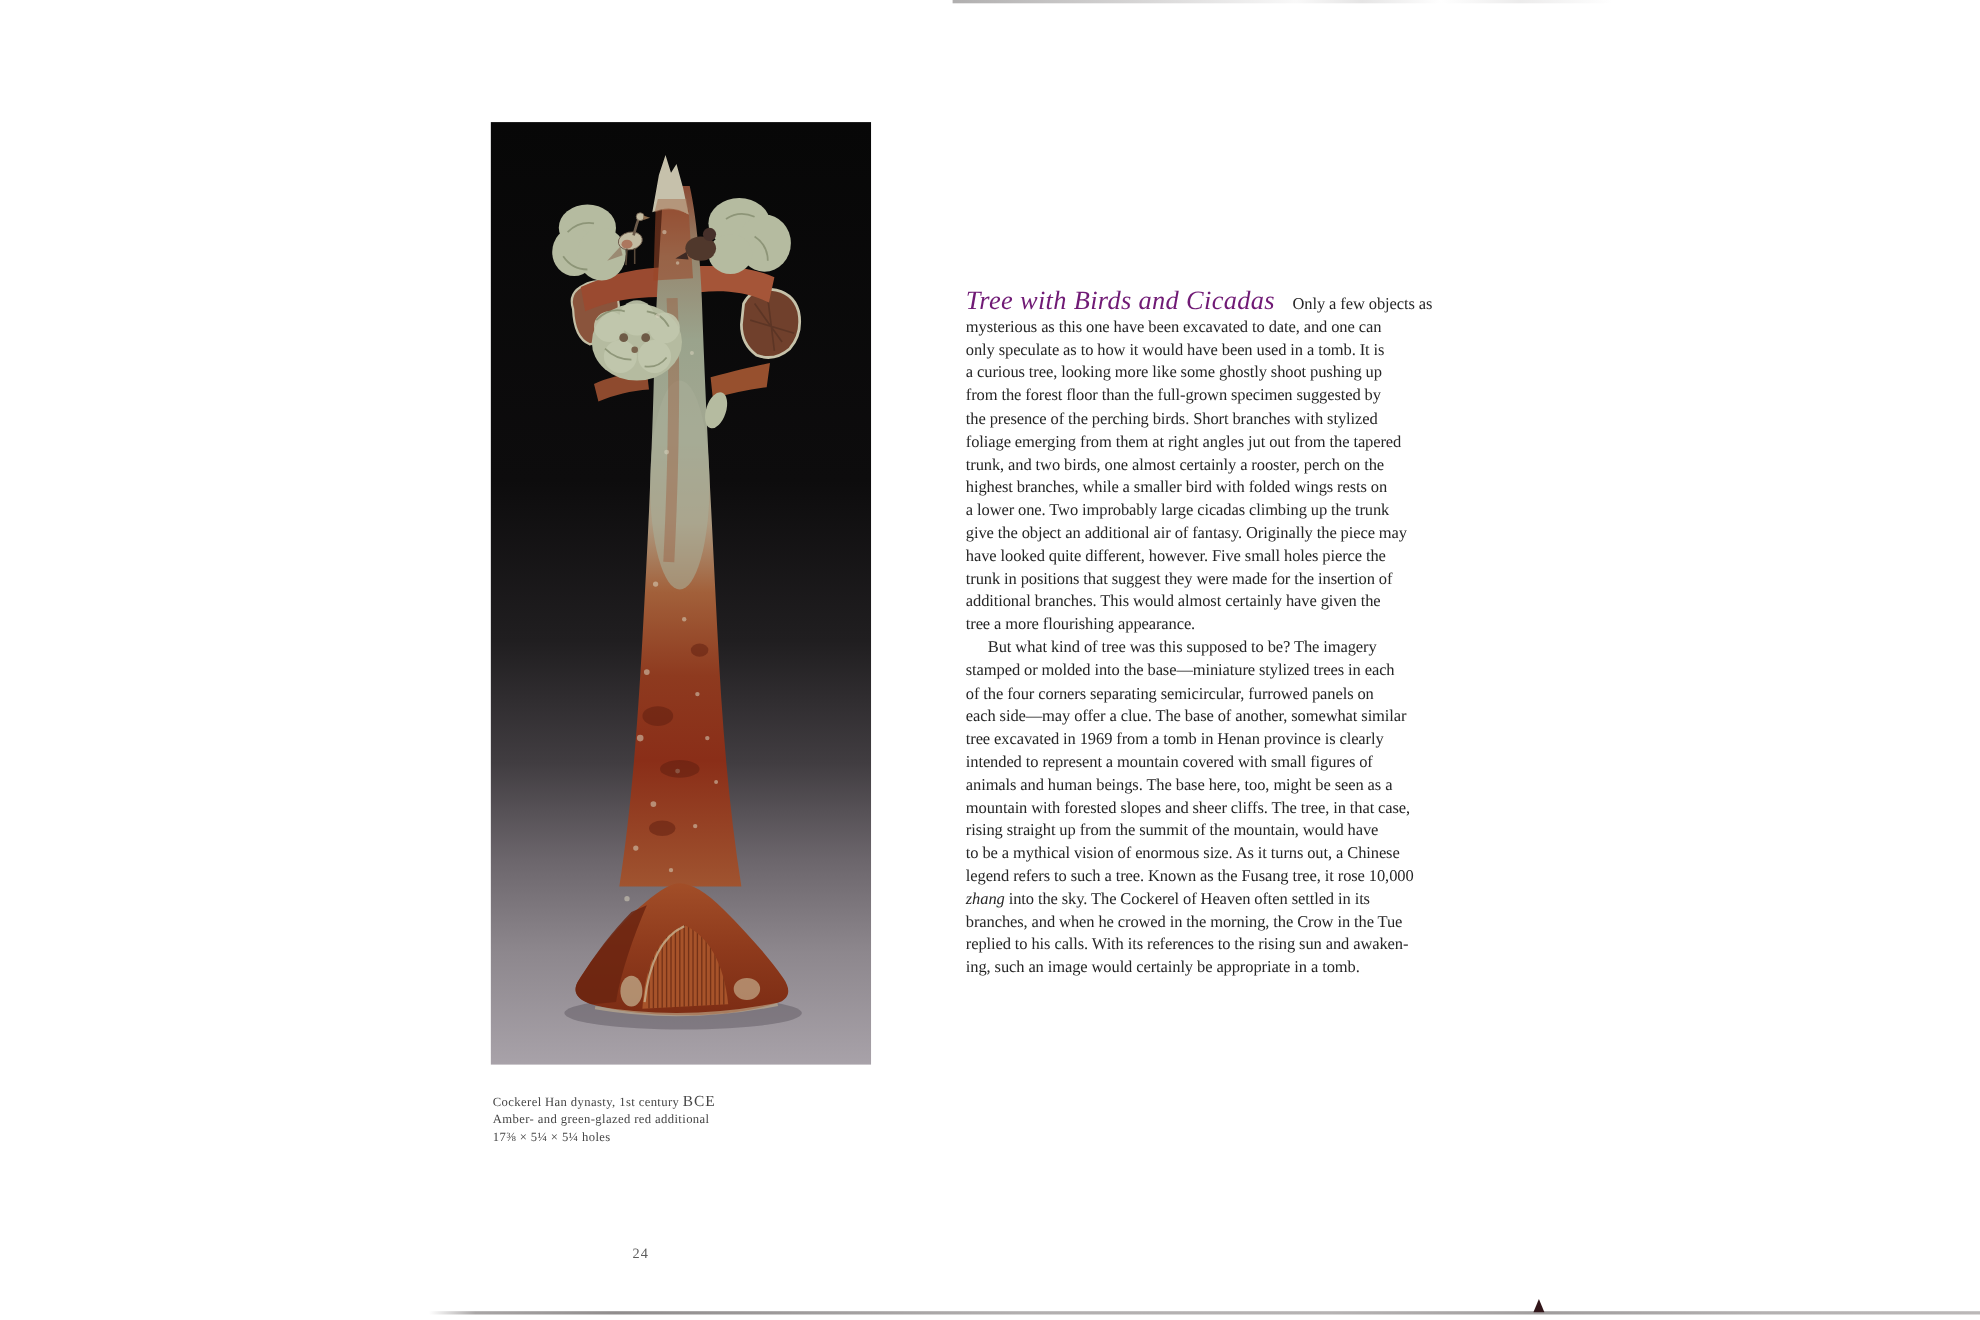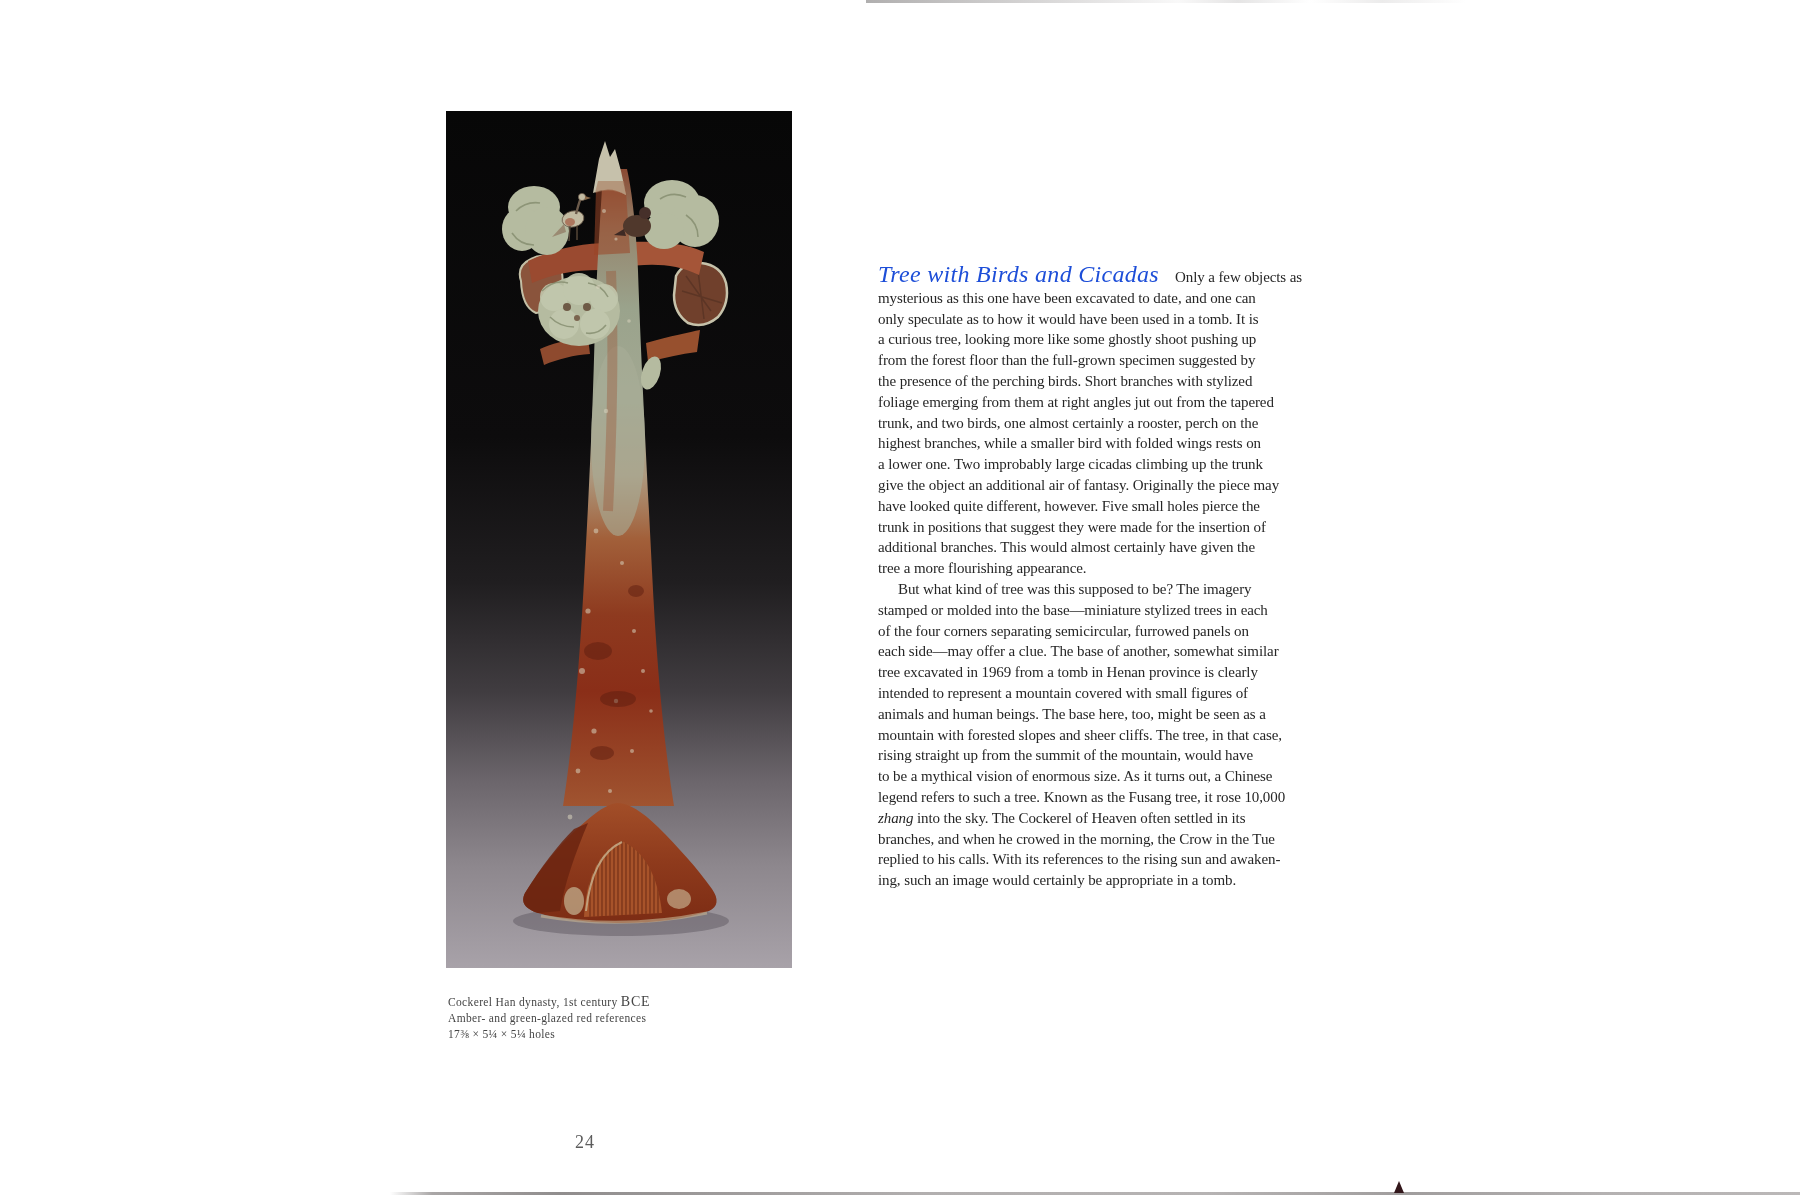--- a/index.html
+++ b/index.html
@@ -34,33 +34,33 @@
   figure.photo svg{display:block;width:346px;height:857px;}
   
   .caption{
     position:absolute;left:448px;top:994px;width:320px;
     font-size:11.5px;line-height:16px;color:#454545;letter-spacing:.35px;
   }
   .caption .era{font-size:14px;letter-spacing:.8px;}
   
   .page-number{
     position:absolute;left:575px;top:1132px;
-    font-size:18px;color:#5c5c5c;letter-spacing:1px;
+    font-size:13px;color:#5c5c5c;letter-spacing:1px;
   }
   
   article.text-block{
     position:absolute;left:878px;top:264px;width:478px;
     color:#262626;
   }
   article.text-block p{
     margin:0;font-size:15px;line-height:20.8px;letter-spacing:-.1px;
     white-space:pre-wrap;
   }
   em.obj-title{
-    font-style:italic;font-size:24px;letter-spacing:.3px;color:#1d4ed8;
+    font-style:italic;font-size:24px;letter-spacing:.3px;color:#701a75;
     margin-right:16px;line-height:20.8px;
   }
   p.para2{text-indent:20px;}
   p.para2 em{font-style:italic;text-align:center;}
 </style>
 </head>
 <body>
 
 <div class="top-edge"></div>
 
@@ -200,21 +200,21 @@
       <ellipse cx="152" cy="540" rx="14" ry="9"></ellipse>
       <ellipse cx="172" cy="588" rx="18" ry="8"></ellipse>
       <ellipse cx="156" cy="642" rx="12" ry="7"></ellipse>
       <ellipse cx="190" cy="480" rx="8" ry="6"></ellipse>
     </g>
   </svg>
 </figure>
 
 <div class="caption">
   <div class="cap-line"><span>Cockerel Han dynasty, 1st century </span><span class="era">BCE</span></div>
-  <div class="cap-line">Amber- and green-glazed red references</div>
+  <div class="cap-line">Amber- and green-glazed red additional</div>
   <div class="cap-line">17⅜ × 5¼ × 5¼ holes</div>
 </div>
 
 <div class="page-number">24</div>
 
 <article class="text-block">
   <p class="para1"><em class="obj-title">Tree with Birds and Cicadas</em><span>Only a few objects as
 mysterious as this one have been excavated to date, and one can
 only speculate as to how it would have been used in a tomb. It is
 a curious tree, looking more like some ghostly shoot pushing up

